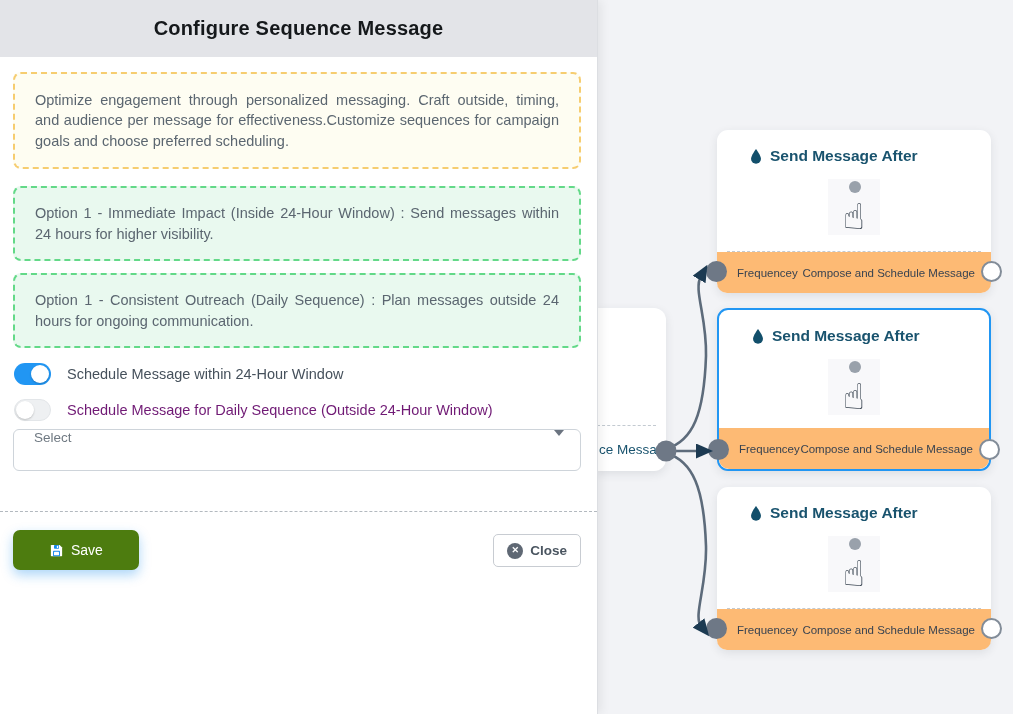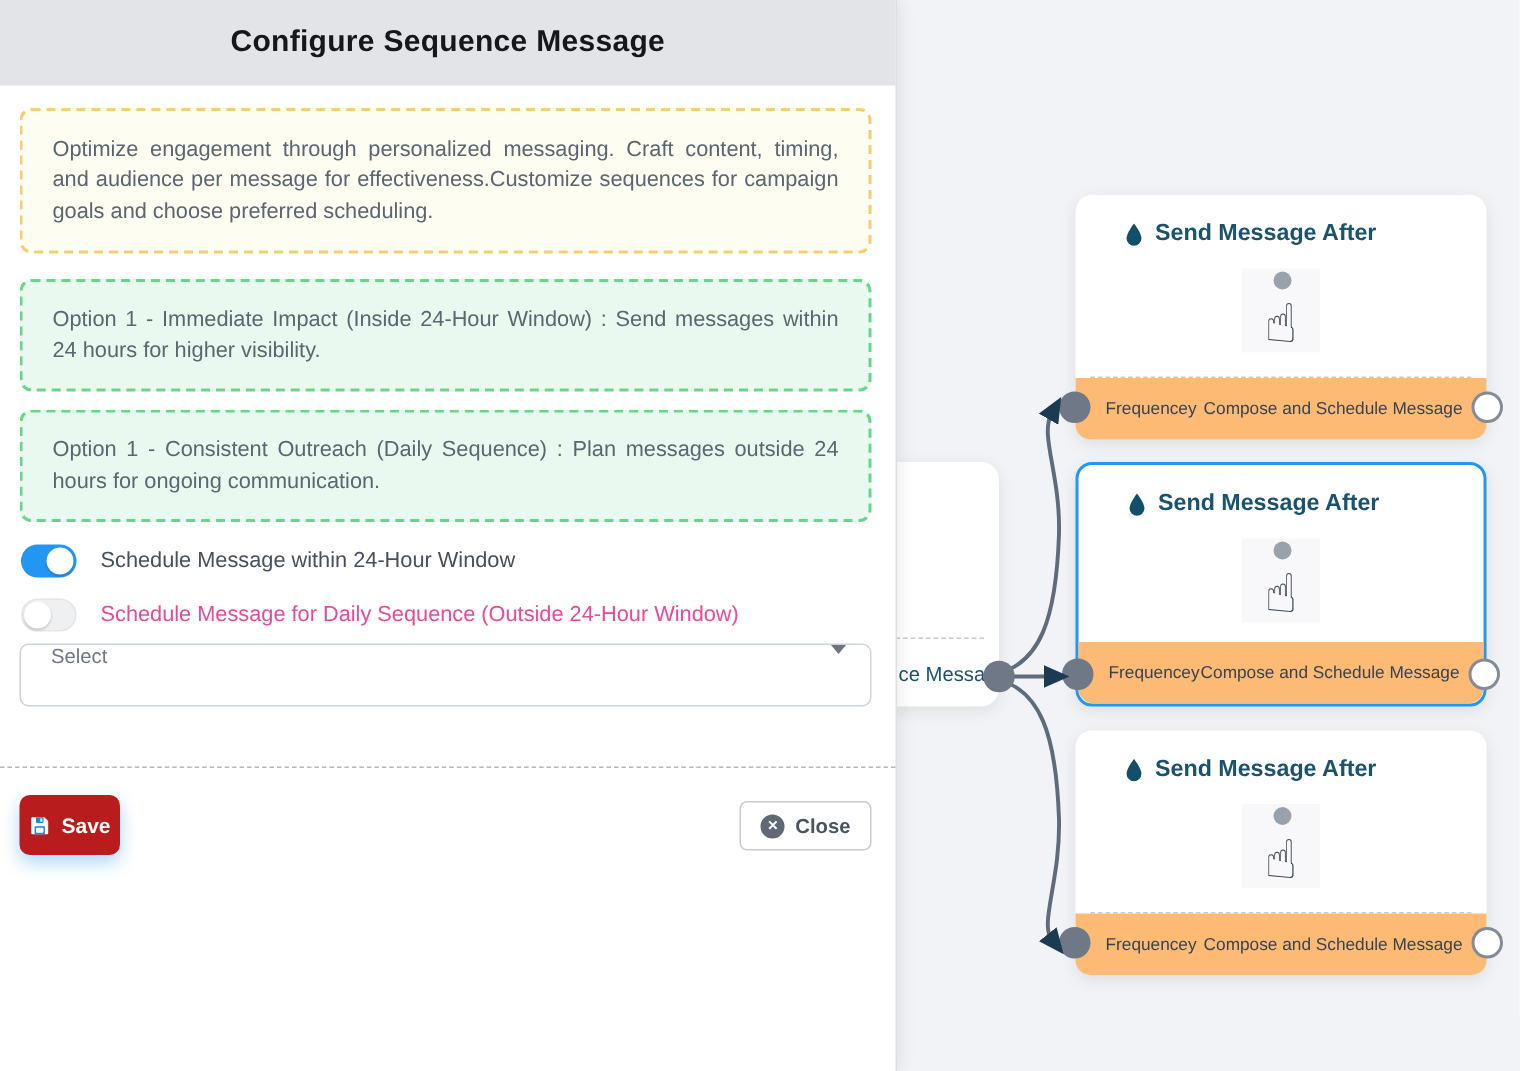--- a/index.html
+++ b/index.html
@@ -24,36 +24,36 @@
   .toggle-row + .toggle-row{margin-top:14px;}
   .switch{position:relative;width:37px;height:22px;border-radius:11px;flex:0 0 auto;cursor:pointer;}
   .switch.on{background:#2196f3;}
   .switch.off{background:#eef0f2;border:1px solid #e3e6e9;box-sizing:border-box;}
   .knob{position:absolute;top:2px;width:18px;height:18px;border-radius:50%;background:#fff;
     box-shadow:0 1px 2px rgba(0,0,0,.2);}
   .switch.on .knob{right:2px;}
   .switch.off .knob{left:1px;top:1px;}
   .toggle-label{margin-left:16px;font-size:14.5px;}
   .toggle-label.t1{color:#46515c;}
-  .toggle-label.t2{color:#ec4899;}
+  .toggle-label.t2{color:#701a75;}
 
   .field-label{margin:23px 16px 0 13px;font-size:14.5px;color:#343e46;}
   .select-box{margin:8px 16px 0 13px;height:42px;border:1px solid #ced4da;border-radius:6px;
     background:#fff;display:flex;justify-content:space-between;
     padding:0 16px 0 20px;box-sizing:border-box;cursor:pointer;}
   .select-value{font-size:13.5px;color:#6f7982;}
   .caret{width:0;height:0;border-left:5px solid transparent;border-right:5px solid transparent;
     border-top:6px solid #6b7480;}
 
   .divider-dashed{margin-top:40px;border-top:1px dashed #b3b9bf;height:0;}
 
   .actions{display:flex;justify-content:space-between;align-items:flex-start;margin:18px 16px 0 13px;}
   .btn{display:inline-flex;align-items:center;gap:7px;cursor:pointer;border-radius:7px;
     font-size:14px;}
-  .btn-save{background:#b91c1c;color:#fff;font-weight:700;padding:0 6px;height:40px;
+  .btn-save{background:#4d7c0f;color:#fff;font-weight:400;padding:0 36px;height:40px;
     box-shadow:0 5px 12px rgba(21,137,236,.35);border:none;}
   .btn-close{background:#fff;color:#4a5560;border:1px solid #c8ccd2;border-radius:5px;
     height:33px;padding:0 13px;margin-top:4px;font-weight:600;font-size:13.5px;}
   .close-glyph{width:16px;height:16px;border-radius:50%;background:#5f6874;color:#fff;
     display:inline-flex;align-items:center;justify-content:center;font-size:9px;line-height:1;}
 
   
   .canvas{position:absolute;left:597px;top:0;width:416px;height:714px;background:#f2f3f6;}
   .edges{position:absolute;left:0;top:0;width:416px;height:714px;z-index:3;pointer-events:none;}
 
@@ -85,21 +85,21 @@
 <body>
 
 <div class="app">
 
   <div class="modal-panel">
     <div class="modal-header">
       <div class="modal-title">Configure Sequence Message</div>
     </div>
 
     <div class="note note-yellow">
-      <span>Optimize engagement through personalized messaging. Craft content, timing, and audience per message for effectiveness.Customize sequences for campaign goals and choose preferred scheduling.</span>
+      <span>Optimize engagement through personalized messaging. Craft outside, timing, and audience per message for effectiveness.Customize sequences for campaign goals and choose preferred scheduling.</span>
     </div>
 
     <div class="note note-green note-g1">
       <span>Option 1 - Immediate Impact (Inside 24-Hour Window) : Send messages within 24 hours for higher visibility.</span>
     </div>
 
     <div class="note note-green note-g2">
       <span>Option 1 - Consistent Outreach (Daily Sequence) : Plan messages outside 24 hours for ongoing communication.</span>
     </div>
 

